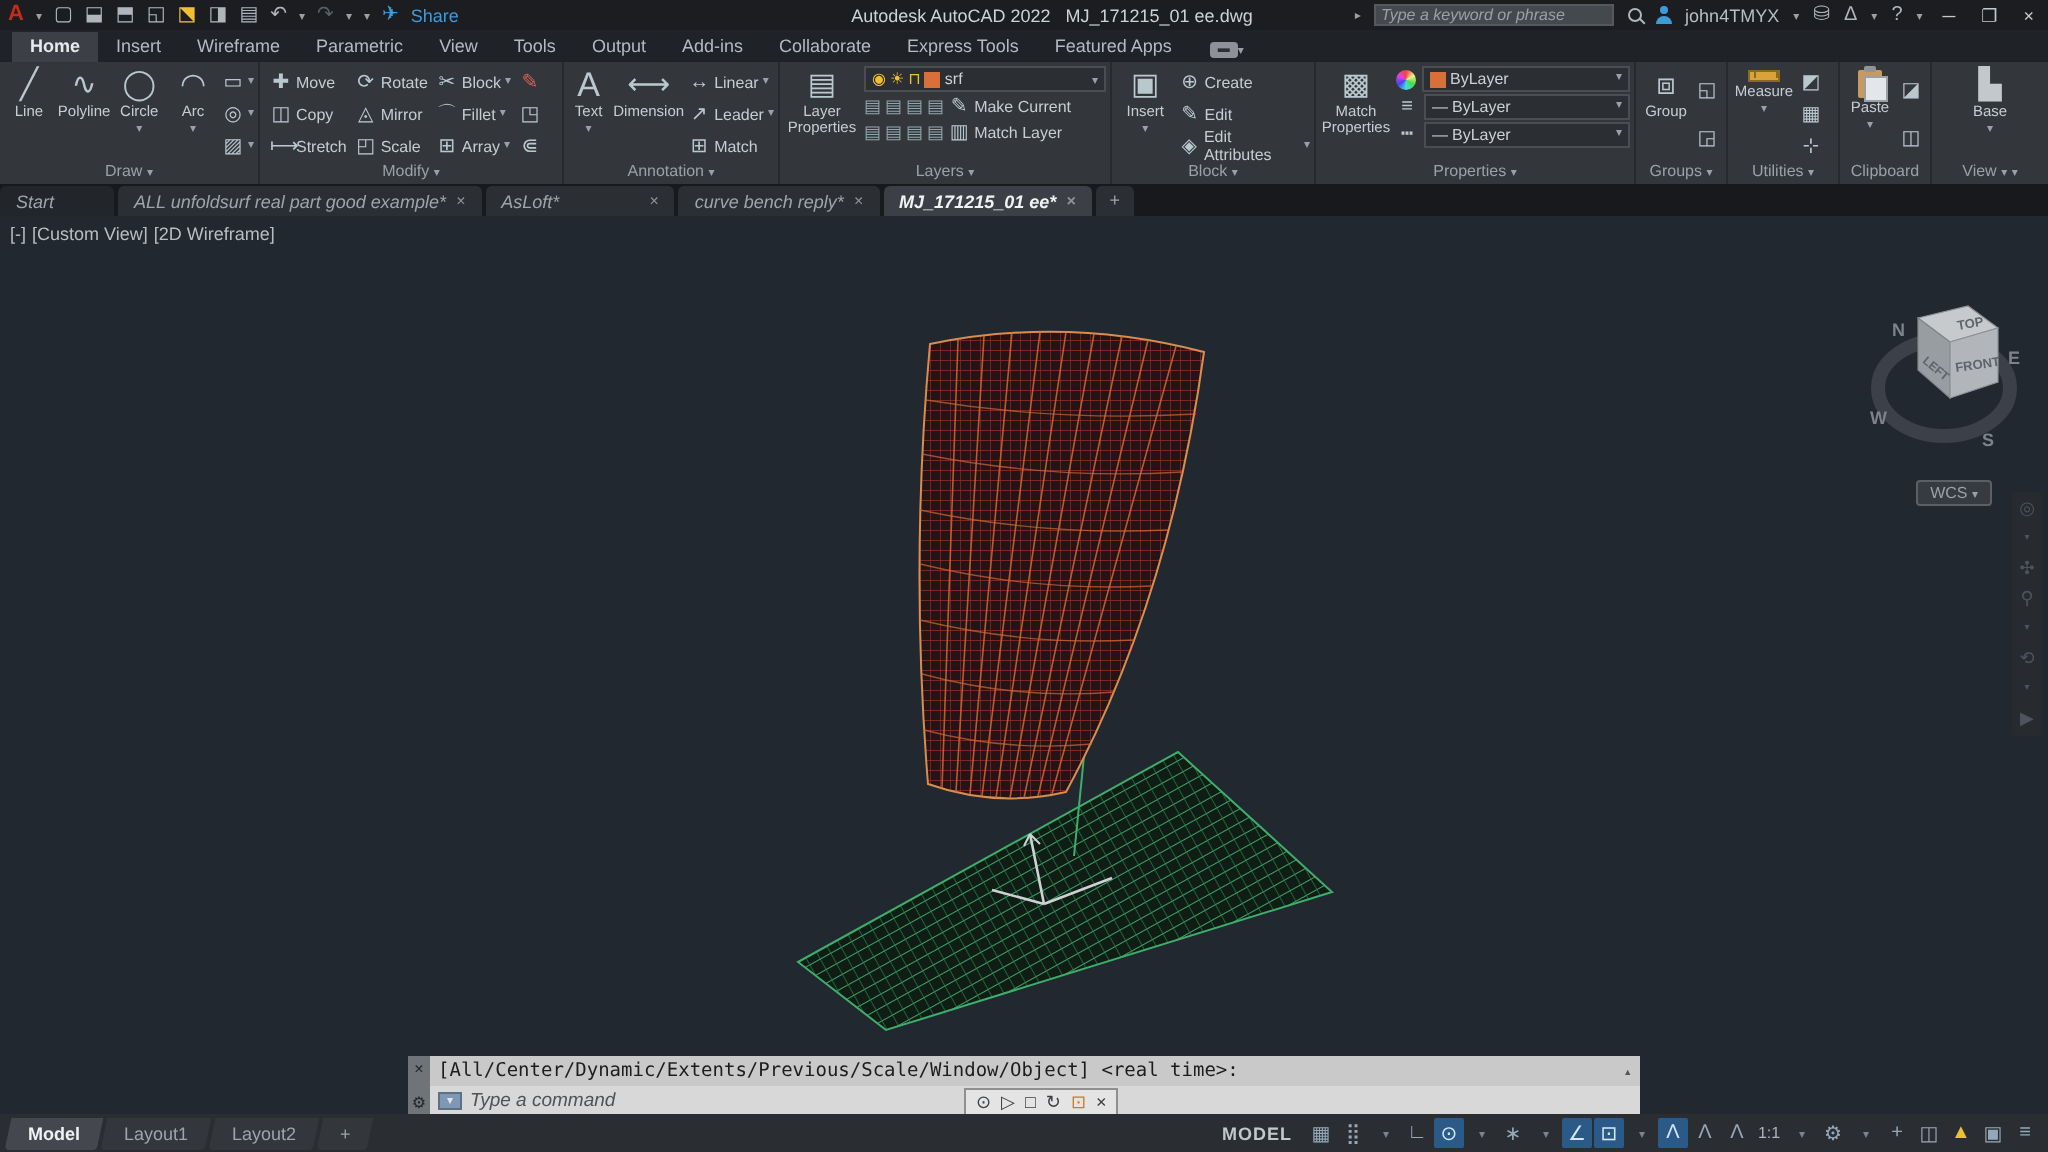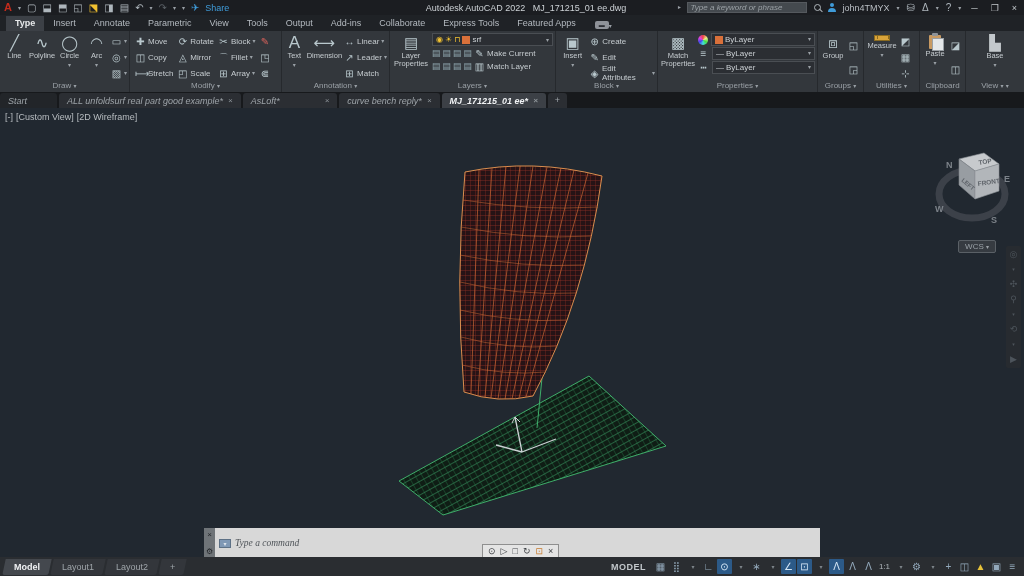--- a/index.html
+++ b/index.html
@@ -83,21 +83,21 @@
   .navico { color:#4d545b; font-size:9px; line-height:9px; }
 
   
   .cmdwin { position:absolute; left:204px; top:420px; width:616px; height:30px; display:flex; z-index:4; }
   .cmdgrip { width:11px; background:#6f7478; display:flex; flex-direction:column; align-items:center;
     justify-content:space-between; padding:2px 0; color:#23262a; font-size:8px; }
   .cmdrows { flex:1; display:flex; flex-direction:column; }
   .cmdhist { flex:1; background:#c9c9c9; color:#1d1d1d; font-family:"DejaVu Sans Mono", monospace;
     font-size:9.5px; display:flex; align-items:center; padding:0 4px; white-space:nowrap; }
   .cmdhist .scr { margin-left:auto; color:#555; font-size:7px; }
-  .cmdinput { flex:1; background:#d8d8d8; color:#4e5358; font-family:Liberation Serif, serif;
+  .cmdinput { flex:1; background:#d8d8d8; color:#4e5358; font-family:Liberation Sans, sans-serif;
     font-size:9.5px; font-style:italic; display:flex; align-items:center; gap:4px; padding:0 4px; }
   .cmdico { width:12px; height:9px; background:#7f98b5; border:1px solid #5d7186; font-style:normal;
     font-size:6px; color:#dde4ec; text-align:center; line-height:8px; }
   .zoomtb { position:absolute; left:482px; top:436px; background:#e4e4e4; border:1px solid #8f8f8f;
     display:flex; align-items:center; gap:5px; padding:1px 5px; font-size:9px; color:#3c3f43; z-index:5; }
   .zoomtb .cam { color:#c77b2e; }
 
   
   .statusbar { height:19px; background:#2a2d31; display:flex; align-items:center; padding:0 4px; }
   .ltabs { display:flex; align-items:center; height:100%; font-size:9px; }
@@ -152,23 +152,23 @@
     <span class="caret">▾</span>
     <span class="qicon">?</span>
     <span class="caret">▾</span>
     <span class="winbtn">─</span>
     <span class="winbtn">❐</span>
     <span class="winbtn">×</span>
   </div>
 </div>
 
 <div class="tabrow">
-  <span class="rtab active">Type</span>
+  <span class="rtab active">Home</span>
   <span class="rtab">Insert</span>
-  <span class="rtab">Annotate</span>
+  <span class="rtab">Wireframe</span>
   <span class="rtab">Parametric</span>
   <span class="rtab">View</span>
   <span class="rtab">Tools</span>
   <span class="rtab">Output</span>
   <span class="rtab">Add-ins</span>
   <span class="rtab">Collaborate</span>
   <span class="rtab">Express Tools</span>
   <span class="rtab">Featured Apps</span>
   <span class="ribbon-toggle">▬</span>
   <span class="caret">▾</span>
@@ -567,20 +567,24 @@
     <span class="navico" style="font-size:5px">▾</span>
     <span class="navico">▶</span>
   </div>
 
   <div class="cmdwin">
     <div class="cmdgrip">
       <span>×</span>
       <span>⚙</span>
     </div>
     <div class="cmdrows">
+      <div class="cmdhist">
+        <span>[All/Center/Dynamic/Extents/Previous/Scale/Window/Object] &lt;real time&gt;:</span>
+        <span class="scr">▴</span>
+      </div>
       <div class="cmdinput">
         <span class="cmdico">▾</span>
         <span>Type a command</span>
       </div>
     </div>
   </div>
 
   <div class="zoomtb">
     <span>⊙</span>
     <span>▷</span>

